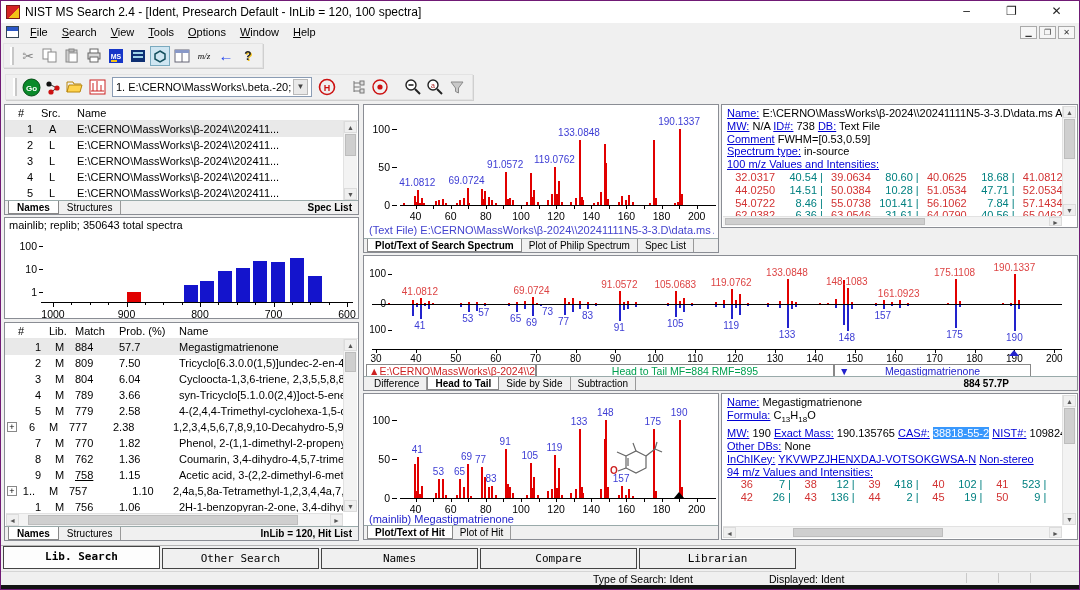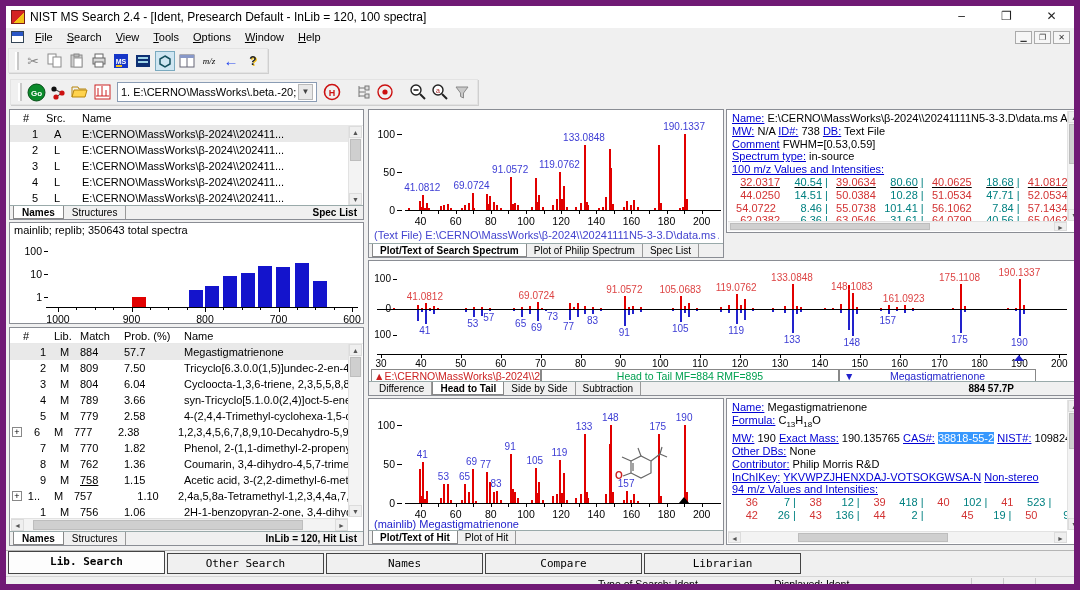--- a/index.html
+++ b/index.html
@@ -1,17 +1,17 @@
 <!DOCTYPE html>
 <html><head>
 <meta charset="utf-8">
 <style>
 *{box-sizing:border-box}
 body{margin:0;background:#6b6b6b}
-#root{position:relative;width:1080px;height:590px;background:#f0f0f0;font-family:"Liberation Sans",sans-serif;font-size:11px;color:#000;overflow:hidden;border:6px solid #701a75}
+#root{position:relative;width:1080px;height:590px;background:#f0f0f0;font-family:"Liberation Sans",sans-serif;font-size:11px;color:#000;overflow:hidden;border:1px solid #701a75}
 
 .titlebar{position:absolute;left:0;top:0;right:0;height:22px;background:#fff;display:flex;align-items:center;padding-left:5px}
 .appicon{width:14px;height:14px;background:linear-gradient(135deg,#d42424 55%,#f4c218 55%);border:1px solid #7a1a1a;margin-right:5px}
 .title-text{font-size:12px;white-space:nowrap}
 .winbtns{margin-left:auto;display:flex}
 .winbtn{width:45px;height:22px;text-align:center;line-height:20px;font-size:12px;color:#222}
 
 .menubar{position:absolute;top:22px;left:0;right:0;height:18px;display:flex;align-items:center;padding-left:3px;background:#f0f0f0}
 .mdiicon{width:13px;height:12px;border:1px solid #345;background:linear-gradient(#2a56c6 45%,#fff 45%);margin:0 4px 0 2px}
 .menu-item{padding:0 7px;white-space:nowrap}
@@ -564,21 +564,21 @@
     </div>
   </div>
 
   <div class="panel" id="searchInfoPanel" style="left:720px;top:103px;width:357px;height:124px">
     <div class="info-wrap" id="searchInfo" style="bottom:11px">
         <div class="info-line" style="line-height: 12.8px;"><span class="lnk">Name:</span><span> E:\CERNO\MassWorks\β-2024\\20241111N5-3-3.D\data.ms Av</span></div>
         <div class="info-line" style="line-height: 12.8px;"><span class="lnk">MW:</span><span> N/A </span><span class="lnk">ID#:</span><span> 738 </span><span class="lnk">DB:</span><span> Text File</span></div>
         <div class="info-line" style="line-height: 12.8px;"><span class="lnk">Comment</span><span> FWHM=[0.53,0.59]</span></div>
         <div class="info-line" style="line-height: 12.8px;"><span class="lnk">Spectrum type:</span><span> in-source</span></div>
         <div class="info-line" style="line-height: 12.8px;"><span class="lnk">100 m/z Values and Intensities:</span></div>
-        <div class="info-line pairline" style="line-height: 12.8px; text-decoration: underline;">
+        <div class="info-line pairline" style="line-height: 12.8px;">
           <span class="pz" style="width: 48px;">32.0317</span>
           <span class="pi" style="width: 42px;">40.54</span>
           <span class="psep">|</span>
           <span class="pz" style="width: 48px;">39.0634</span>
           <span class="pi" style="width: 42px;">80.60</span>
           <span class="psep">|</span>
           <span class="pz" style="width: 48px;">40.0625</span>
           <span class="pi" style="width: 42px;">18.68</span>
           <span class="psep">|</span>
           <span class="pz" style="width: 48px;">41.0812</span>
@@ -589,21 +589,21 @@
           <span class="psep">|</span>
           <span class="pz" style="width: 48px;">50.0384</span>
           <span class="pi" style="width: 42px;">10.28</span>
           <span class="psep">|</span>
           <span class="pz" style="width: 48px;">51.0534</span>
           <span class="pi" style="width: 42px;">47.71</span>
           <span class="psep">|</span>
           <span class="pz" style="width: 48px;">52.0534</span>
         </div>
         <div class="info-line pairline" style="line-height: 12.8px;">
-          <span class="pz" style="width: 48px; text-align: center;">54.0722</span>
+          <span class="pz" style="width: 48px;">54.0722</span>
           <span class="pi" style="width: 42px;">8.46</span>
           <span class="psep">|</span>
           <span class="pz" style="width: 48px;">55.0738</span>
           <span class="pi" style="width: 42px;">101.41</span>
           <span class="psep">|</span>
           <span class="pz" style="width: 48px;">56.1062</span>
           <span class="pi" style="width: 42px;">7.84</span>
           <span class="psep">|</span>
           <span class="pz" style="width: 48px;">57.1434</span>
         </div>
@@ -957,21 +957,20 @@
       <span class="ptab">Plot of Hit</span>
     </div>
   </div>
 
   <div class="panel" id="hitInfoPanel" style="left:720px;top:392px;width:357px;height:147px">
     <div class="info-wrap" id="hitInfo" style="bottom:14px">
         <div class="info-line" style="line-height: 12.9px;"><span class="lnk">Name:</span><span> Megastigmatrienone</span></div>
         <div class="info-line" style="line-height: 12.9px;"><span class="lnk">Formula:</span><span> C</span><span class="subsc">13</span><span>H</span><span class="subsc">18</span><span>O</span></div>
         <div class="info-line" style="line-height: 12.9px;"><span class="lnk">MW:</span><span> 190 </span><span class="lnk">Exact Mass:</span><span> 190.135765 </span><span class="lnk">CAS#:</span><span> </span><span class="selhl">38818-55-2</span><span> </span><span class="lnk">NIST#:</span><span> 109824 </span></div>
         <div class="info-line" style="line-height: 12.9px;"><span class="lnk">Other DBs:</span><span> None</span></div>
-        <div class="info-line" style="line-height: 12.9px;"><span class="lnk">Contributor:</span><span> Philip Morris R&amp;D</span></div>
         <div class="info-line" style="line-height: 12.9px;"><span class="lnk">InChIKey:</span><span> </span><span class="lnk">YKVWPZJHENXDAJ-VOTSOKGWSA-N</span><span>  </span><span class="lnk">Non-stereo</span></div>
         <div class="info-line" style="line-height: 12.9px;"><span class="lnk">94 m/z Values and Intensities:</span></div>
         <div class="info-line pairline" style="line-height: 12.9px;">
           <span class="pz" style="width: 26px;">36</span>
           <span class="pi" style="width: 32px;">7</span>
           <span class="psep">|</span>
           <span class="pz" style="width: 26px;">38</span>
           <span class="pi" style="width: 32px;">12</span>
           <span class="psep">|</span>
           <span class="pz" style="width: 26px;">39</span>
@@ -987,21 +986,21 @@
         <div class="info-line pairline" style="line-height: 12.9px;">
           <span class="pz" style="width: 26px;">42</span>
           <span class="pi" style="width: 32px;">26</span>
           <span class="psep">|</span>
           <span class="pz" style="width: 26px;">43</span>
           <span class="pi" style="width: 32px;">136</span>
           <span class="psep">|</span>
           <span class="pz" style="width: 26px;">44</span>
           <span class="pi" style="width: 32px;">2</span>
           <span class="psep">|</span>
-          <span class="pz" style="width: 26px; margin-left: 24px;">45</span>
+          <span class="pz" style="width: 26px;">45</span>
           <span class="pi" style="width: 32px;">19</span>
           <span class="psep">|</span>
           <span class="pz" style="width: 26px;">50</span>
           <span class="pi" style="width: 32px;">9</span>
           <span class="psep">|</span>
         </div>
       </div>
     <div class="sbv" style="top:1px;bottom:14px">
       <span class="sba" style="top:0">▲</span>
         <span class="sbt" style="left:1px;top:13px;width:11px;height:36px"></span>

